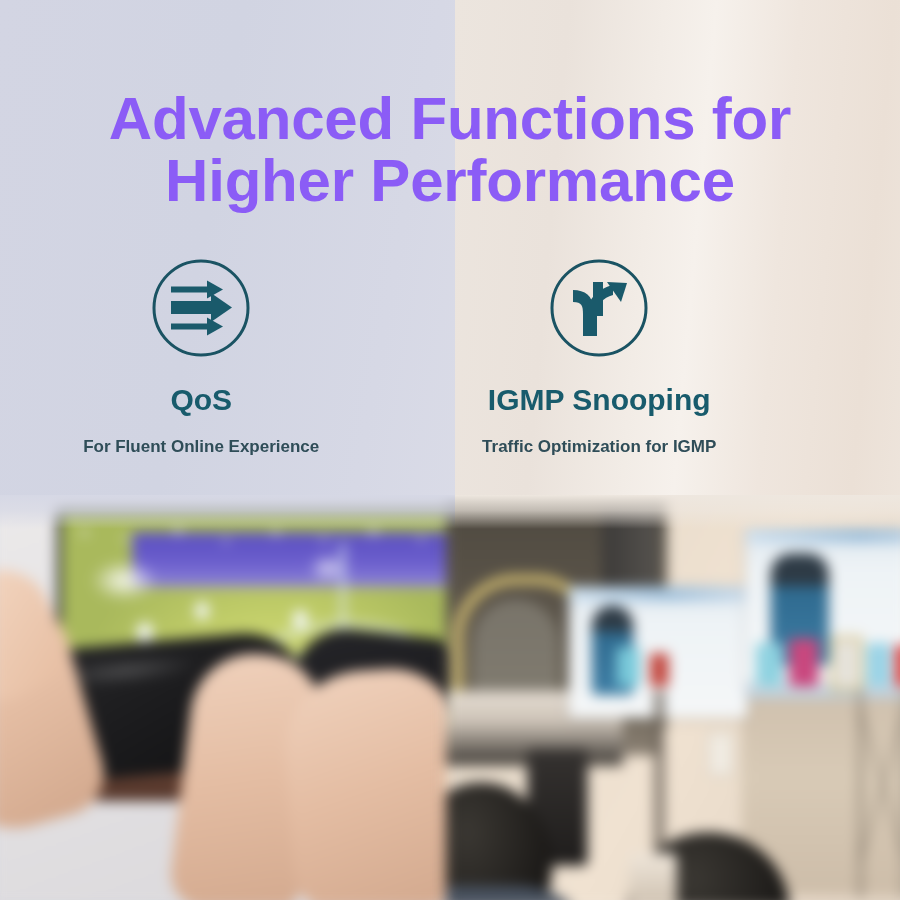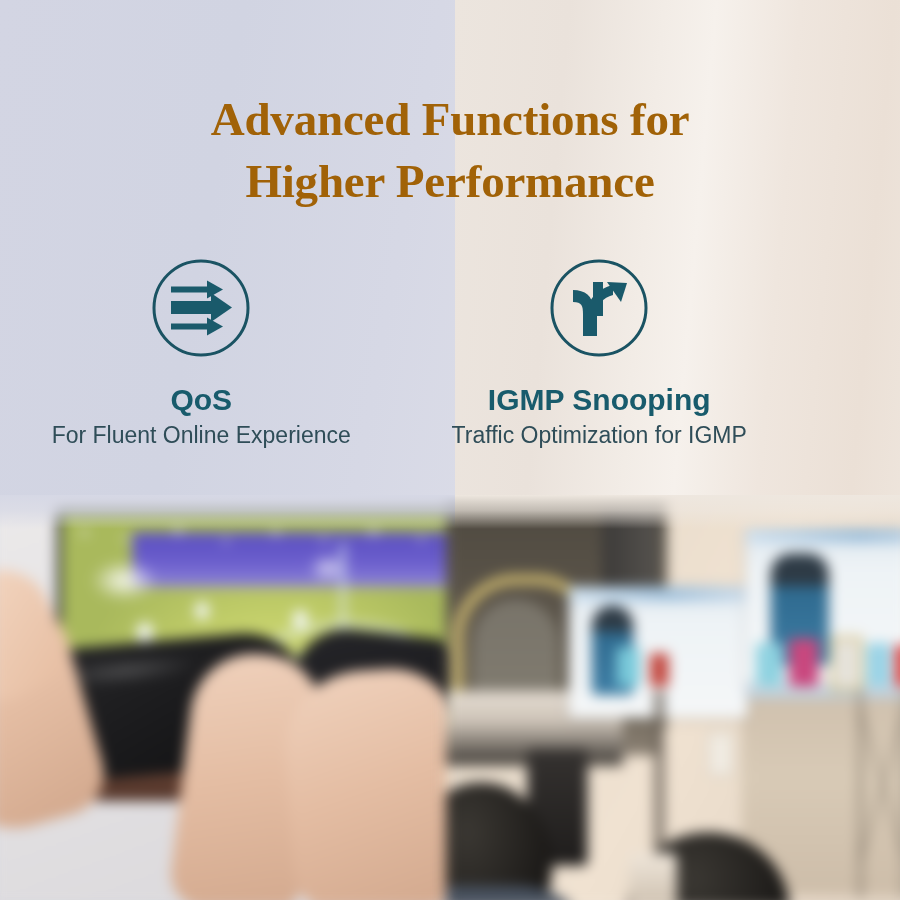--- a/index.html
+++ b/index.html
@@ -347,26 +347,25 @@
     left: 0; top: 0;
     width: 900px; height: 900px;
     z-index: 10;
   }
 
   .headline {
     position: absolute;
     left: 0; top: 88px;
     width: 900px;
     text-align: center;
-    color: #a16207;
-    font-size: 47px;
+    color: #8b5cf6;
+    font-size: 60px;
     font-weight: bold;
     line-height: 62px;
     letter-spacing: -0.2px;
-    font-family: Liberation Serif, serif;
   }
   .headline .hl-line { display: block; }
 
   .features {
     position: absolute;
     left: 0; top: 258px;
     width: 796px;
     display: flex;
   }
   .feature {
@@ -384,24 +383,24 @@
   }
 
   .feature-title {
     margin-top: 24px;
     color: #185b6c;
     font-size: 30px;
     font-weight: bold;
     line-height: 36px;
   }
   .feature-sub {
-    margin-top: 4px;
+    margin-top: 16px;
     color: #2f4d58;
-    font-size: 23px;
-    font-weight: normal;
+    font-size: 17px;
+    font-weight: bold;
     line-height: 26px;
   }
 </style>
 </head>
 <body>
 
 <div class="canvas">
 
   <div class="bg-left"></div>
   <div class="bg-right"></div>

